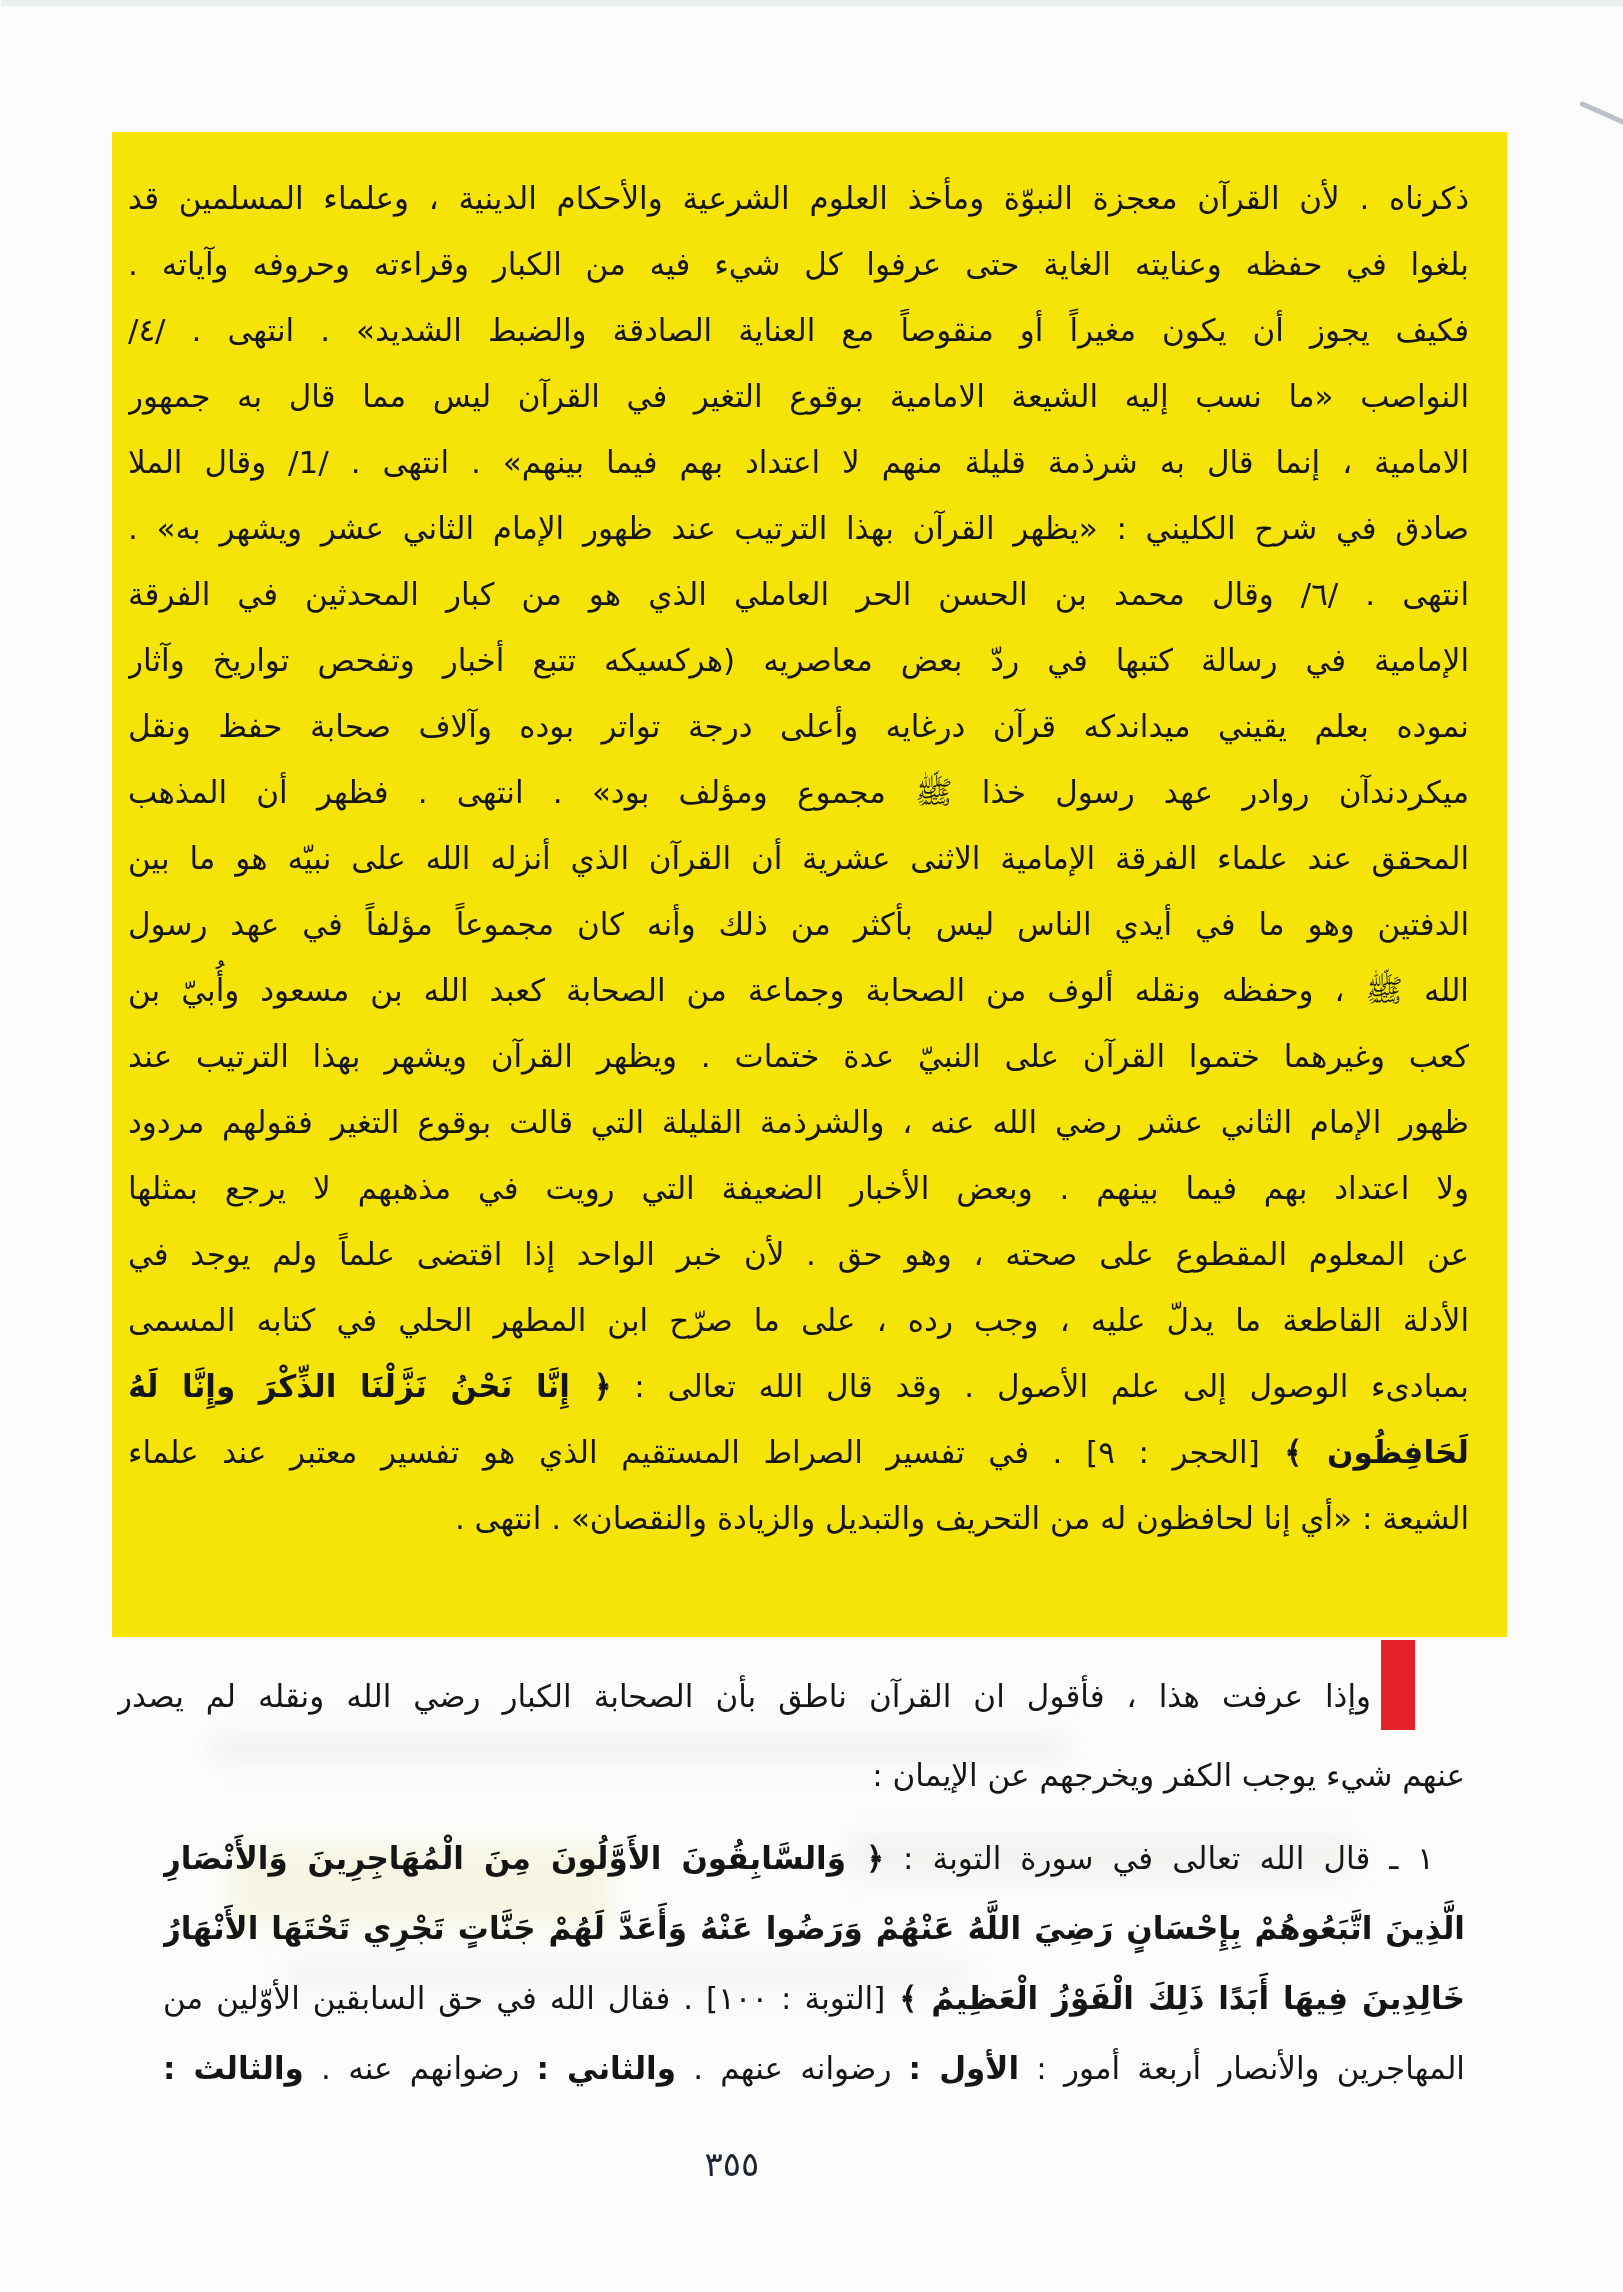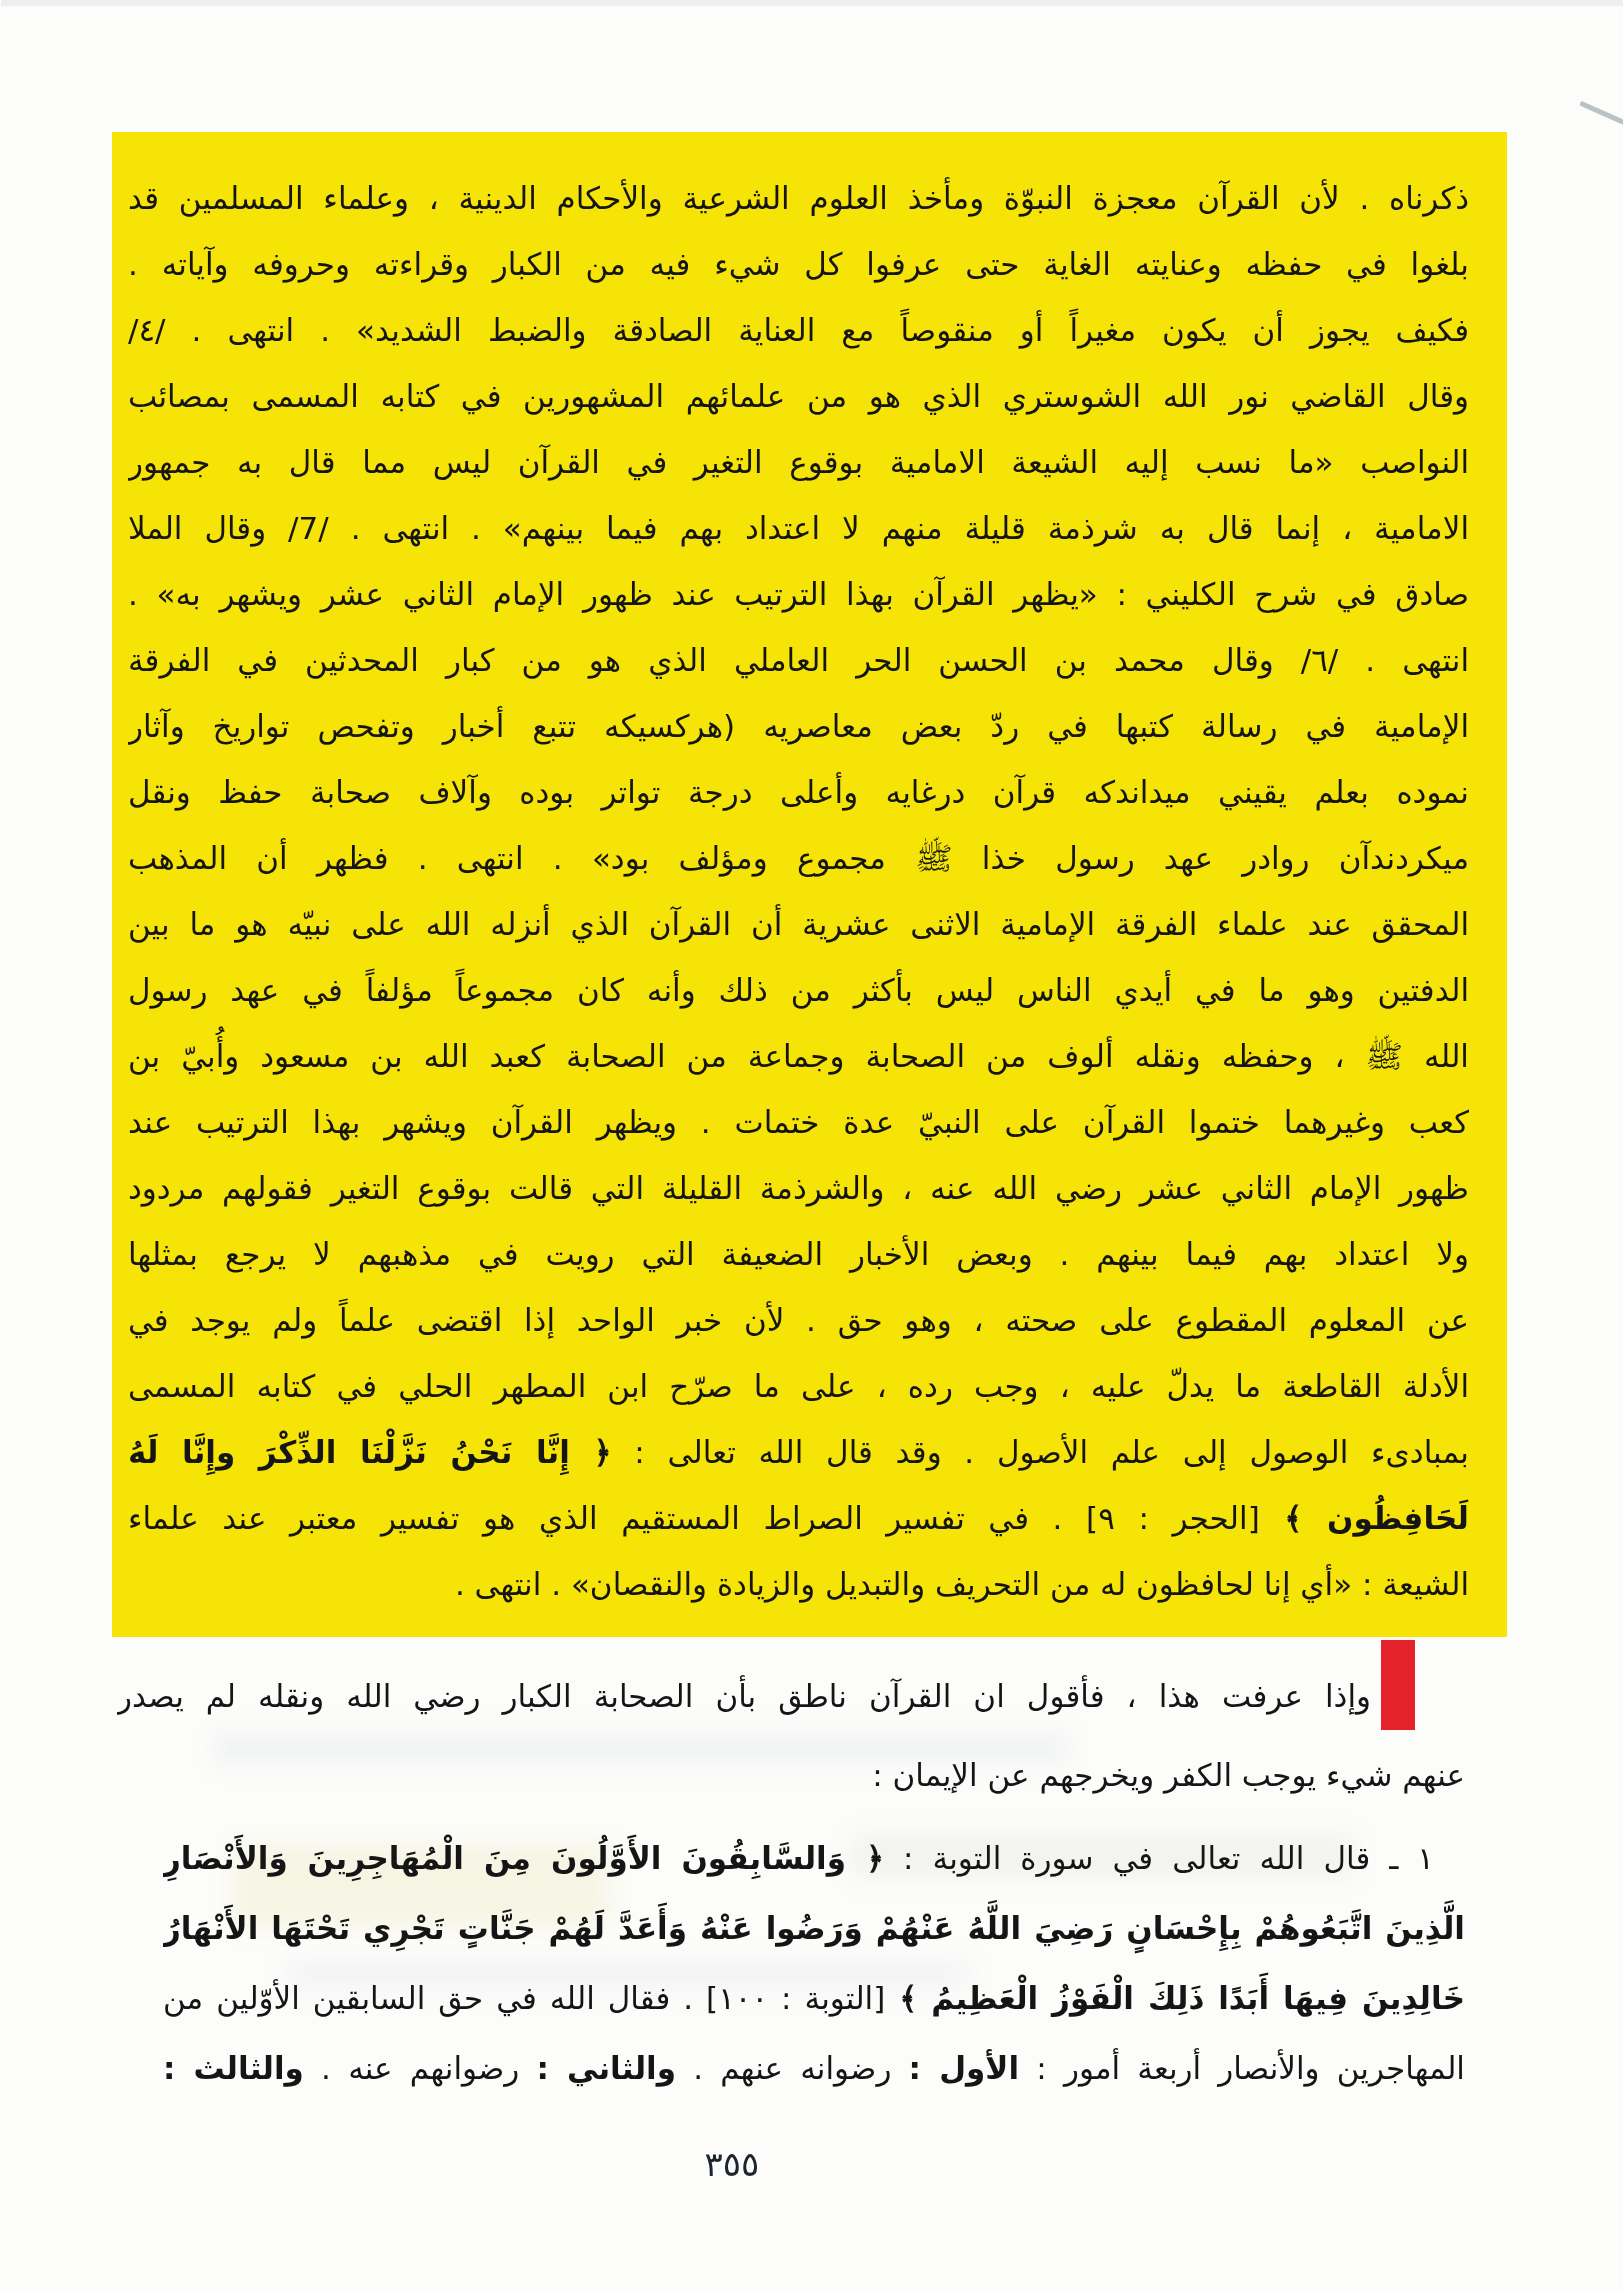--- a/index.html
+++ b/index.html
@@ -67,23 +67,22 @@
   <div class="smudge s2"></div>
   <div class="smudge s3"></div>
   <div class="smudge s4"></div>
 
   <div class="yellow"></div>
 
   <div class="hl-text">
     <div class="ln">ذكرناه . لأن القرآن معجزة النبوّة ومأخذ العلوم الشرعية والأحكام الدينية ، وعلماء المسلمين قد</div>
     <div class="ln">بلغوا في حفظه وعنايته الغاية حتى عرفوا كل شيء فيه من الكبار وقراءته وحروفه وآياته .</div>
     <div class="ln">فكيف يجوز أن يكون مغيراً أو منقوصاً مع العناية الصادقة والضبط الشديد» . انتهى . /٤/</div>
-    <div class="ln">وقال القاضي نور الله الشوستري الذي هو من علمائهم المشهورين في كتابه المسمى بمصائب</div>
     <div class="ln">النواصب «ما نسب إليه الشيعة الامامية بوقوع التغير في القرآن ليس مما قال به جمهور</div>
-    <div class="ln">الامامية ، إنما قال به شرذمة قليلة منهم لا اعتداد بهم فيما بينهم» . انتهى . /7/ وقال الملا</div>
+    <div class="ln">الامامية ، إنما قال به شرذمة قليلة منهم لا اعتداد بهم فيما بينهم» . انتهى . /1/ وقال الملا</div>
     <div class="ln">صادق في شرح الكليني : «يظهر القرآن بهذا الترتيب عند ظهور الإمام الثاني عشر ويشهر به» .</div>
     <div class="ln">انتهى . /٦/ وقال محمد بن الحسن الحر العاملي الذي هو من كبار المحدثين في الفرقة</div>
     <div class="ln">الإمامية في رسالة كتبها في ردّ بعض معاصريه (هركسيكه تتبع أخبار وتفحص تواريخ وآثار</div>
     <div class="ln">نموده بعلم يقيني ميداندكه قرآن درغايه وأعلى درجة تواتر بوده وآلاف صحابة حفظ ونقل</div>
     <div class="ln">ميكردندآن روادر عهد رسول خذا ﷺ مجموع ومؤلف بود» . انتهى .  فظهر أن المذهب</div>
     <div class="ln">المحقق عند علماء الفرقة الإمامية الاثنى عشرية أن القرآن الذي أنزله الله على نبيّه هو ما بين</div>
     <div class="ln">الدفتين وهو ما في أيدي الناس ليس بأكثر من ذلك وأنه كان مجموعاً مؤلفاً في عهد رسول</div>
     <div class="ln">الله ﷺ ، وحفظه ونقله ألوف من الصحابة وجماعة من الصحابة كعبد الله بن مسعود وأُبيّ بن</div>
     <div class="ln">كعب وغيرهما ختموا القرآن على النبيّ عدة ختمات . ويظهر القرآن ويشهر بهذا الترتيب عند</div>
     <div class="ln">ظهور الإمام الثاني عشر رضي الله عنه ، والشرذمة القليلة التي قالت بوقوع التغير فقولهم مردود</div>

